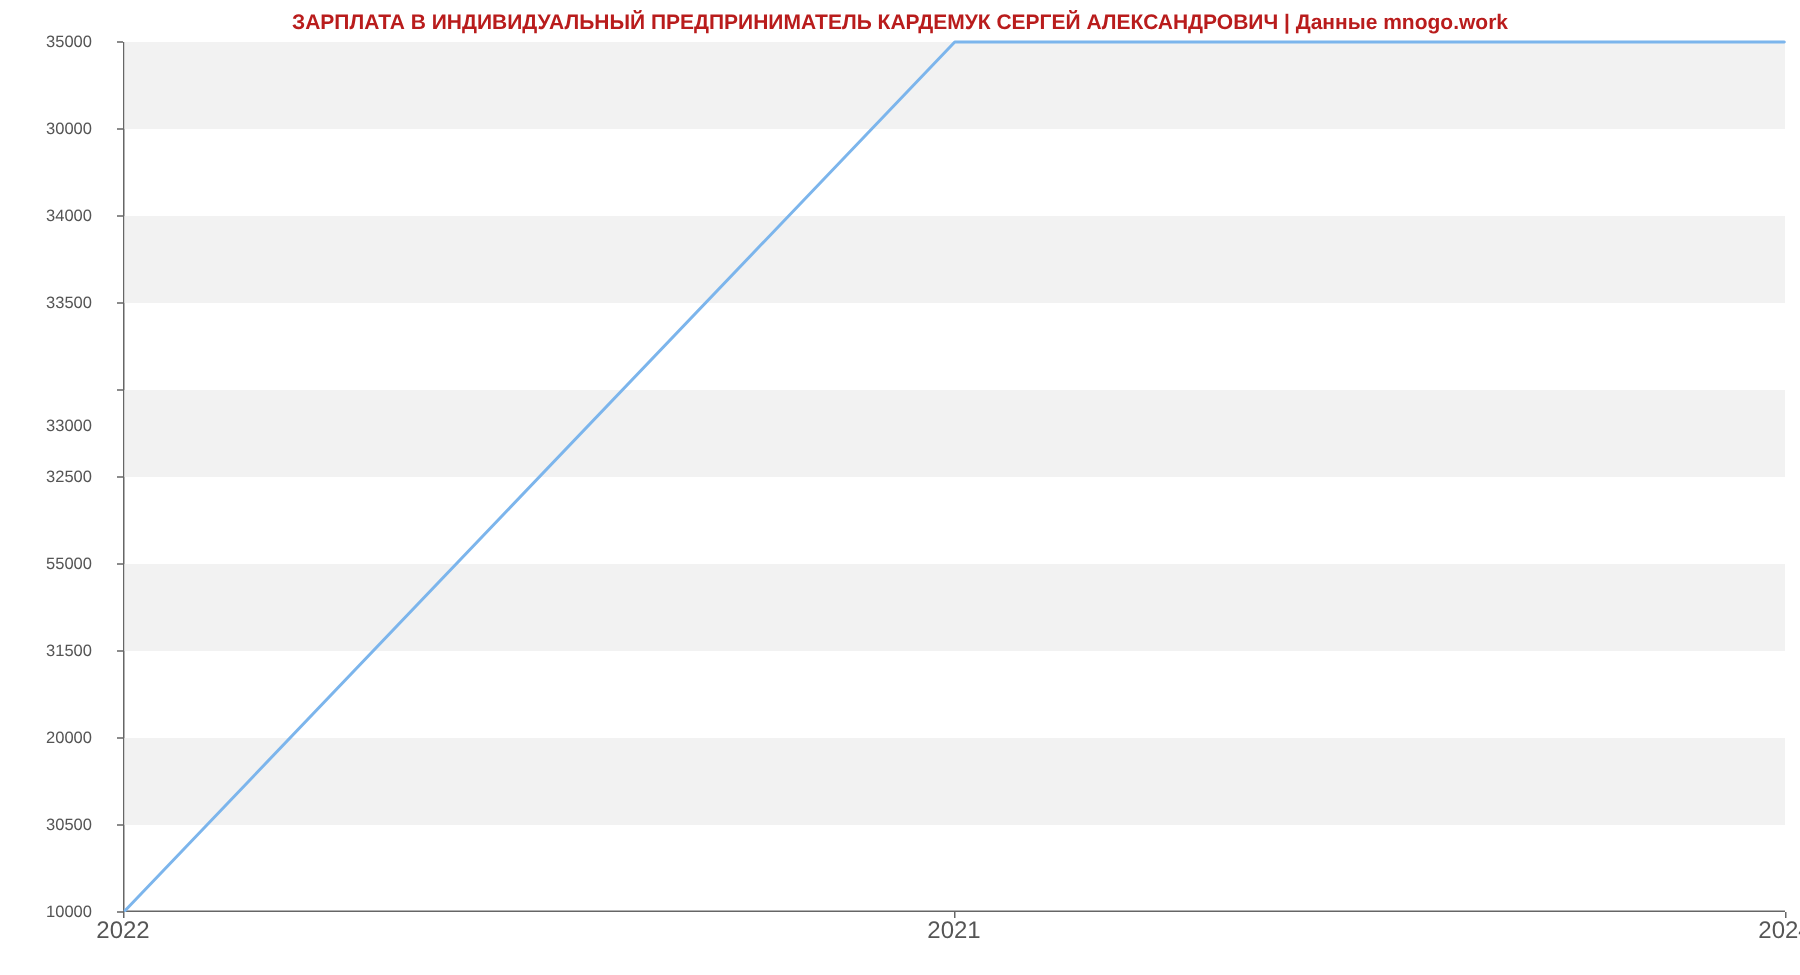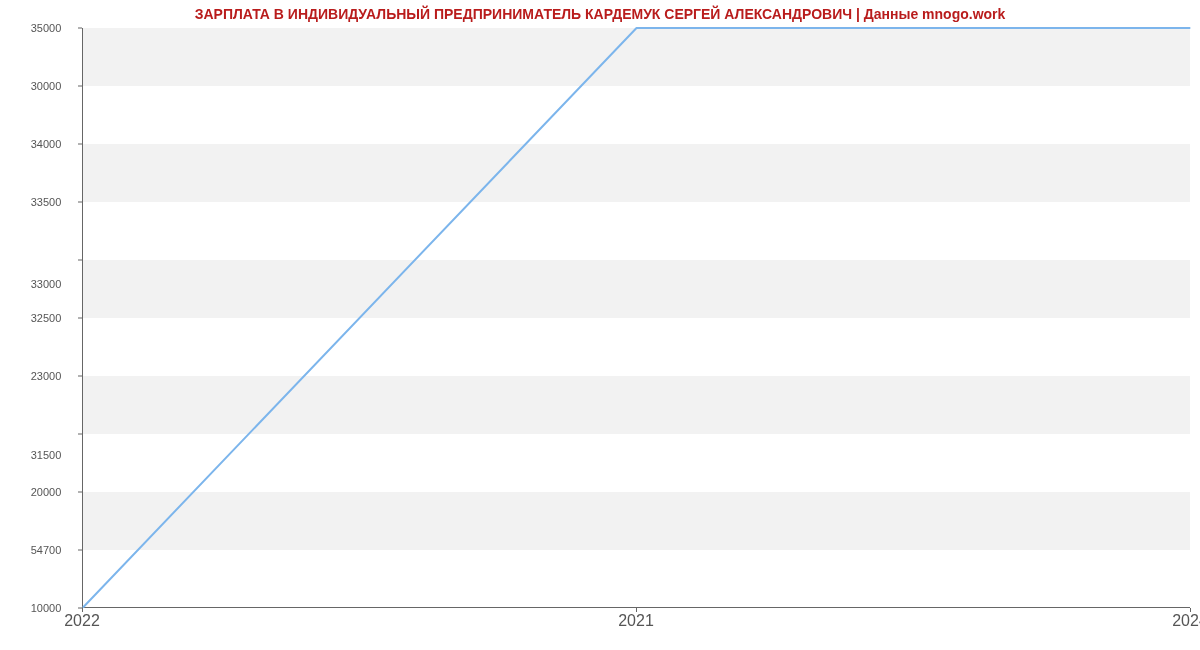--- a/index.html
+++ b/index.html
@@ -99,27 +99,27 @@
       <div class="band" style="top: 348px; height: 58px;"></div>
       <div class="band" style="top: 232px; height: 58px;"></div>
       <div class="band" style="top: 116px; height: 58px;"></div>
       <div class="band" style="top: 0px; height: 58px;"></div>
       <svg class="line-layer" id="svg" viewBox="0 0 1108 580">
         <path d="M0 580 L554 0 L1108 0" class="line-path" style="stroke: rgb(124, 181, 236);"></path>
       </svg>
   </div>
 <div class="ytick-label" style="top: 608px;">10000</div>
     <div class="ytick-mark" style="top: 608px;"></div>
-    <div class="ytick-label" style="top: 550px;">54700</div>
+    <div class="ytick-label" style="top: 550px;">30500</div>
     <div class="ytick-mark" style="top: 550px;"></div>
     <div class="ytick-label" style="top: 492px;">20000</div>
     <div class="ytick-mark" style="top: 492px;"></div>
-    <div class="ytick-label" style="top: 434px; margin-top: 21px;">31500</div>
+    <div class="ytick-label" style="top: 434px;">31500</div>
     <div class="ytick-mark" style="top: 434px;"></div>
-    <div class="ytick-label" style="top: 376px;">23000</div>
+    <div class="ytick-label" style="top: 376px;">55000</div>
     <div class="ytick-mark" style="top: 376px;"></div>
     <div class="ytick-label" style="top: 318px;">32500</div>
     <div class="ytick-mark" style="top: 318px;"></div>
     <div class="ytick-label" style="top: 260px; margin-top: 24px;">33000</div>
     <div class="ytick-mark" style="top: 260px;"></div>
     <div class="ytick-label" style="top: 202px;">33500</div>
     <div class="ytick-mark" style="top: 202px;"></div>
     <div class="ytick-label" style="top: 144px;">34000</div>
     <div class="ytick-mark" style="top: 144px;"></div>
     <div class="ytick-label" style="top: 86px;">30000</div>

